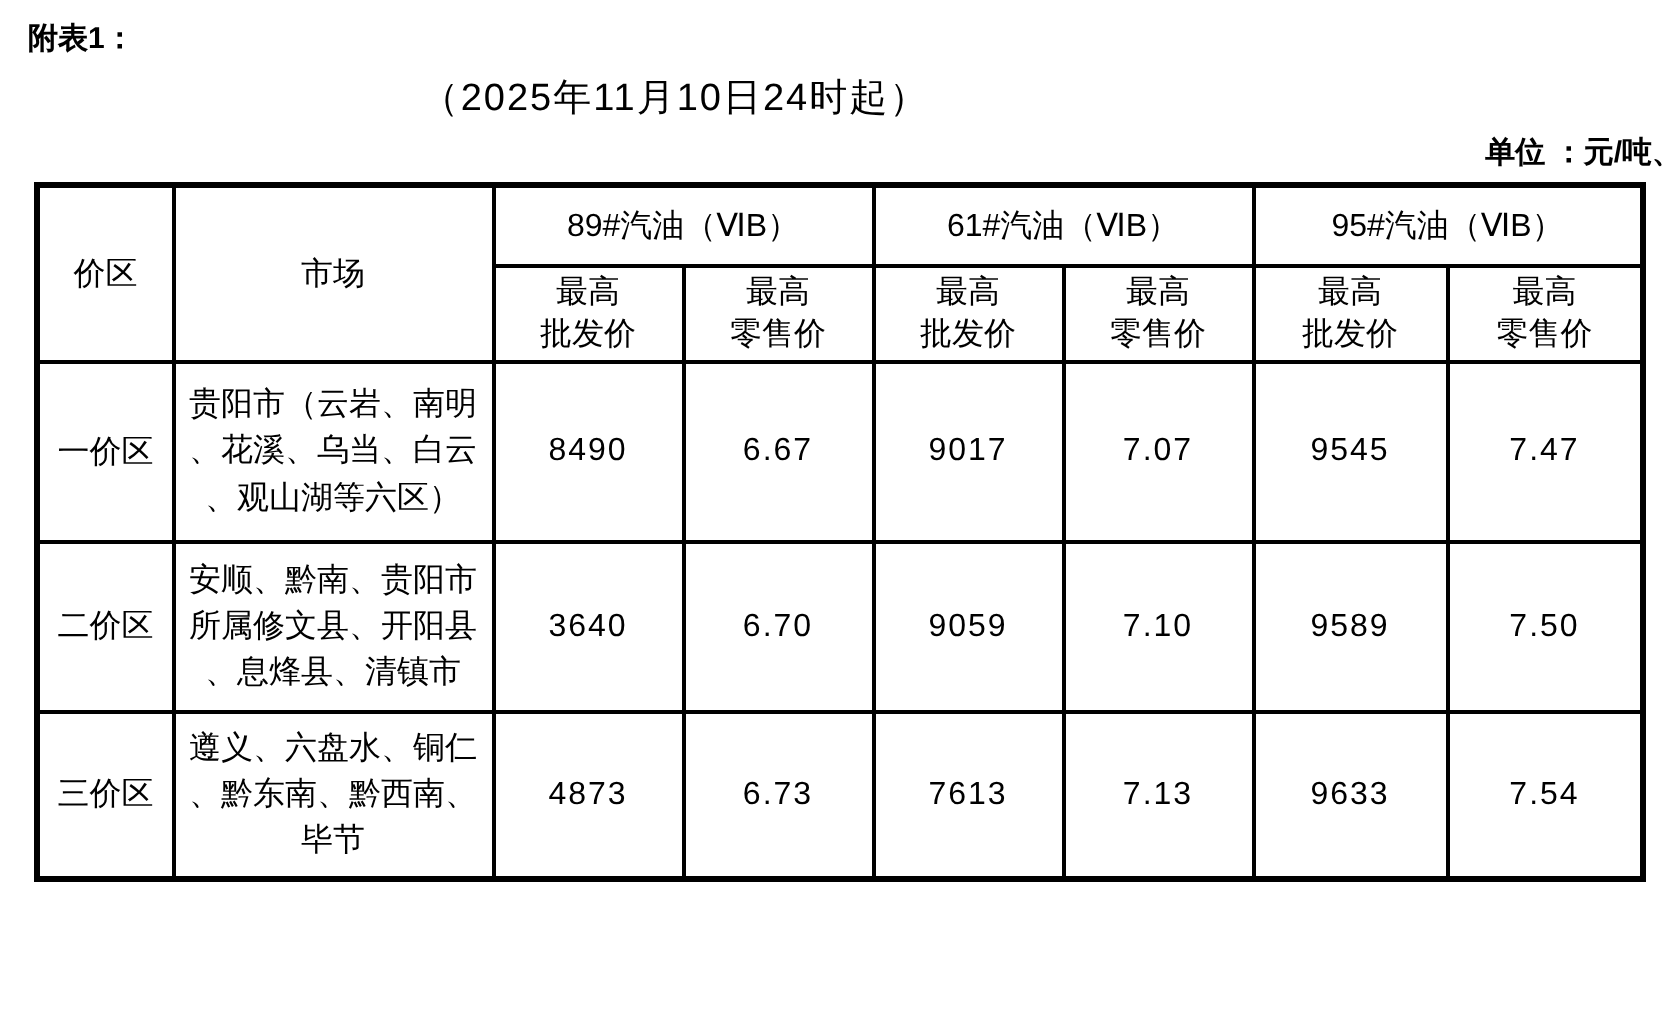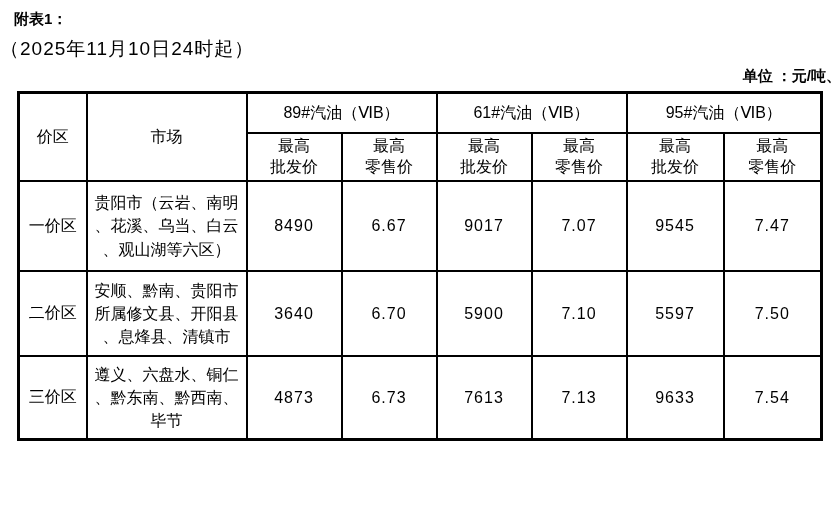--- a/index.html
+++ b/index.html
@@ -26,21 +26,21 @@
   }
   .title {
     margin: 4px 0 0 0;
     text-align: center;
     font-size: 30px;
     font-weight: bold;
     letter-spacing: 3px;
   }
   .subtitle {
     margin-top: 7px;
-    text-align: left;
+    text-align: center;
     font-size: 19px;
     font-weight: 500;
     letter-spacing: 1px;
   }
   .unit {
     width: 820px;
     margin-top: 5px;
     text-align: right;
     font-size: 15px;
     font-weight: bold;
@@ -133,23 +133,23 @@
         <td class="num-cell">7.47</td>
       </tr>
 
       <tr class="drow2">
         <td>二价区</td>
         <td class="market-cell pre">安顺、黔南、贵阳市
 所属修文县、开阳县
 、息烽县、清镇市</td>
         <td class="num-cell">3640</td>
         <td class="num-cell">6.70</td>
-        <td class="num-cell">5900</td>
+        <td class="num-cell">9059</td>
         <td class="num-cell">7.10</td>
-        <td class="num-cell">5597</td>
+        <td class="num-cell">9589</td>
         <td class="num-cell">7.50</td>
       </tr>
 
       <tr class="drow3">
         <td>三价区</td>
         <td class="market-cell pre">遵义、六盘水、铜仁
 、黔东南、黔西南、
 毕节</td>
         <td class="num-cell">4873</td>
         <td class="num-cell">6.73</td>

